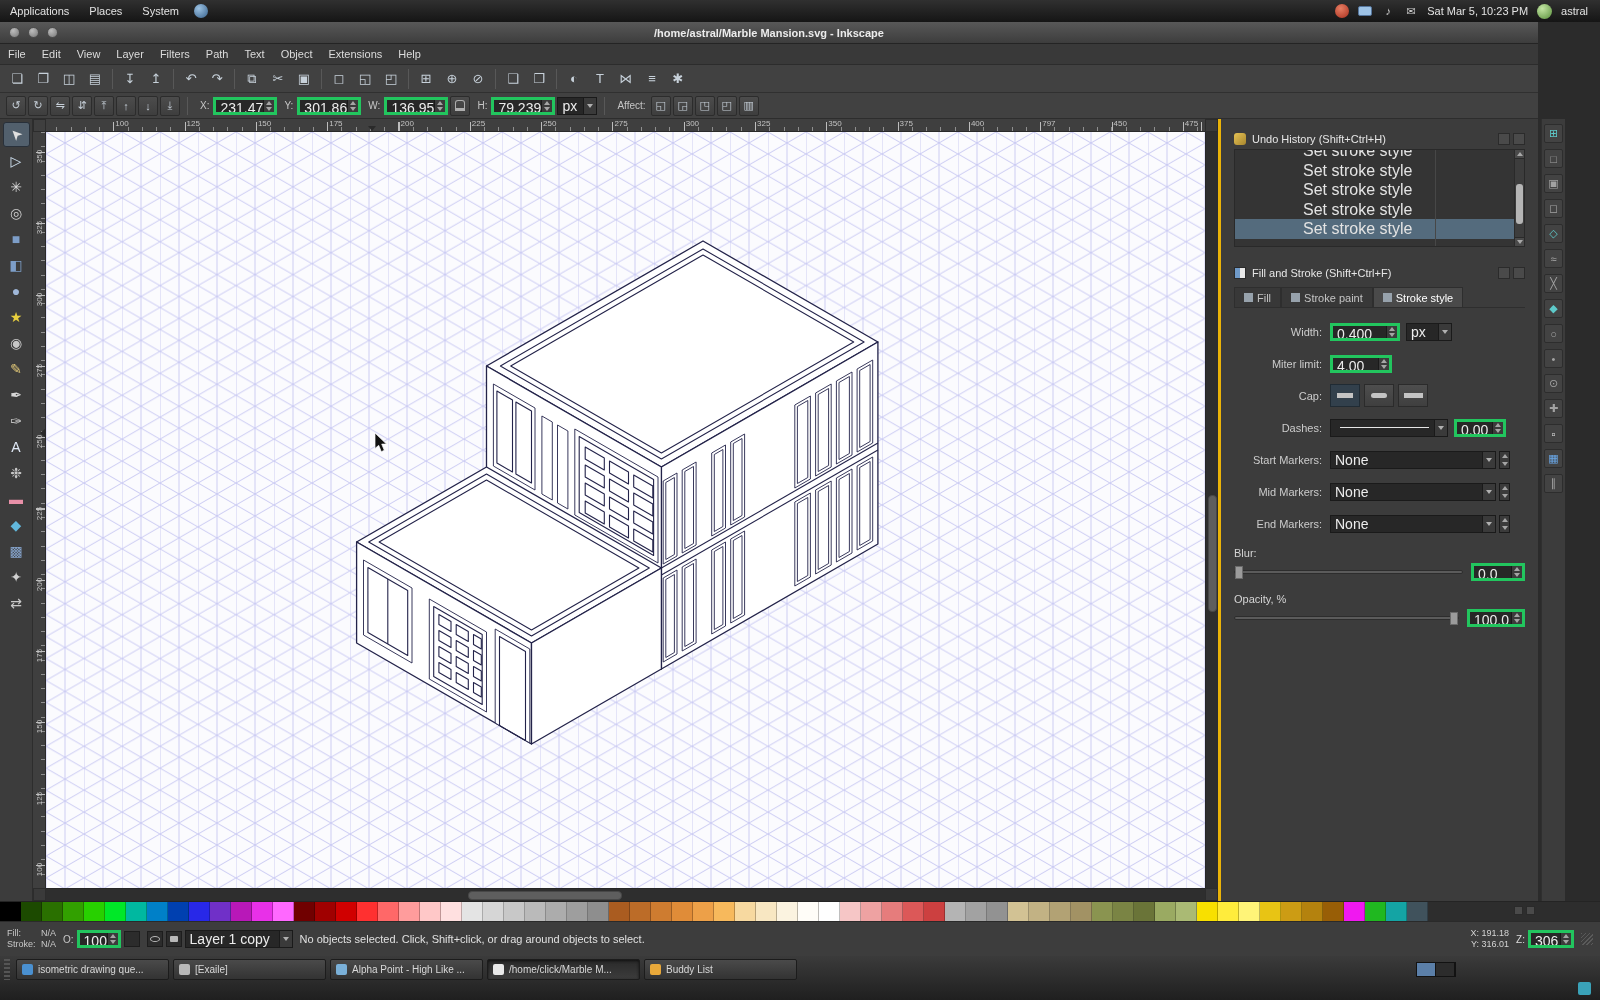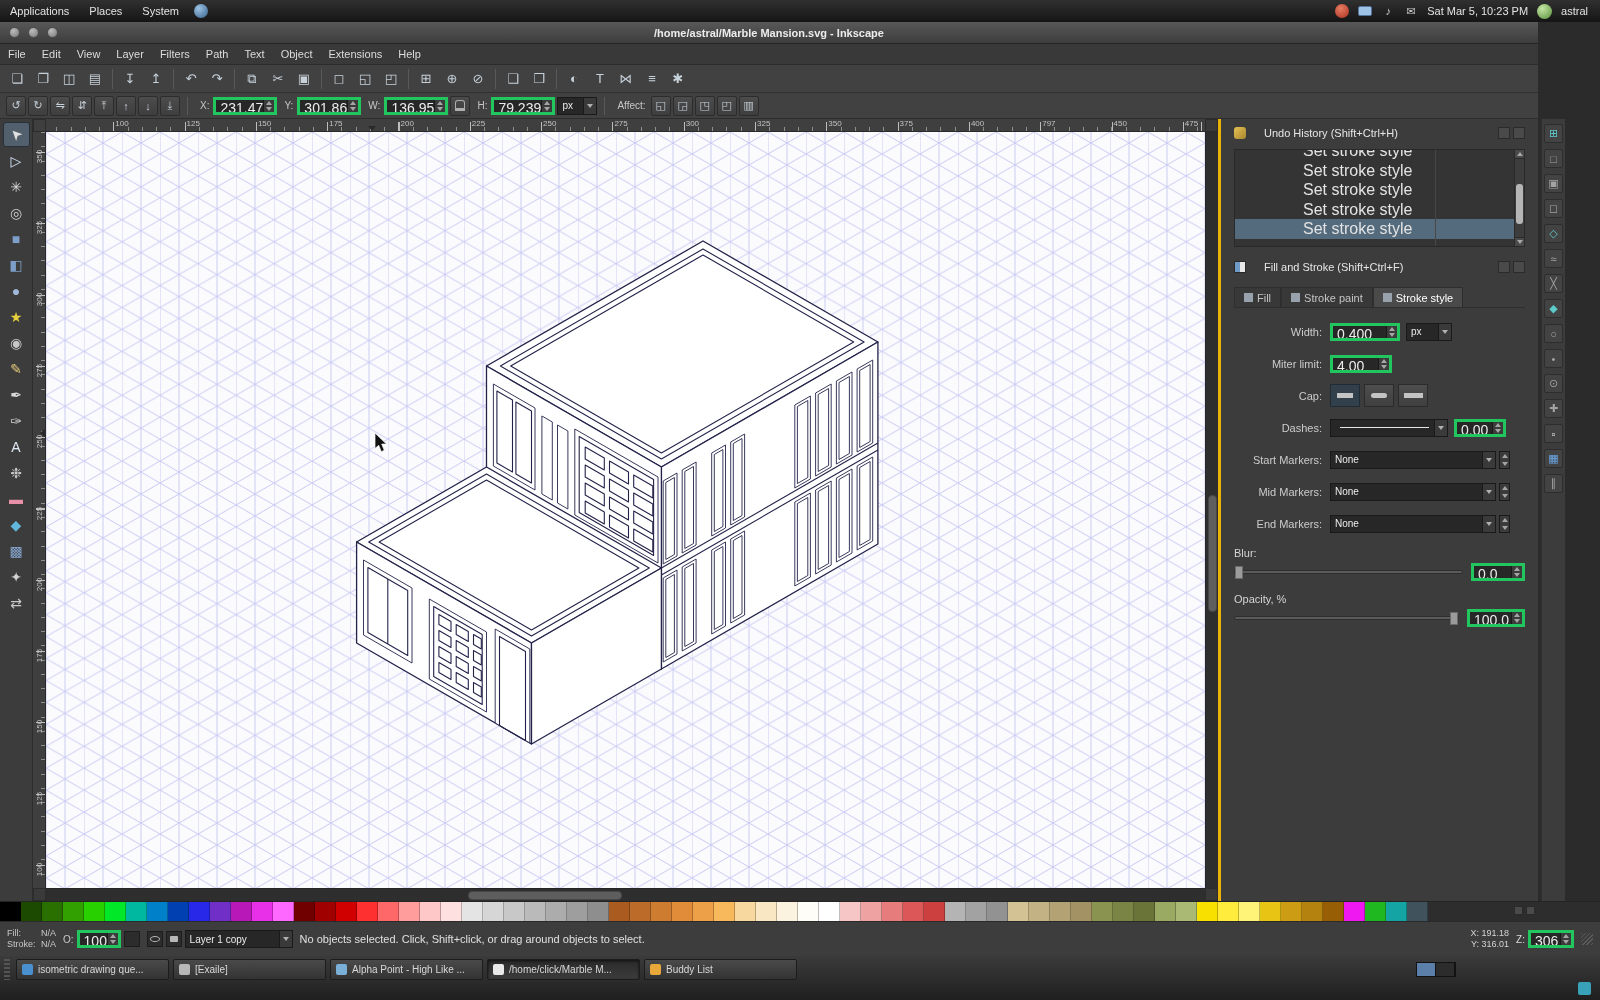--- a/index.html
+++ b/index.html
@@ -35,21 +35,21 @@
   .tc-lab{color:#c6c6c6;margin:0 2px 0 5px}
   .lock-btn::after{content:"";display:block;width:8px;height:7px;border:1px solid #aeaeae;border-radius:3px 3px 0 0;border-bottom:3px solid #aeaeae}
   .fields{display:flex;align-items:center;gap:2px}
 
   .spin{display:flex;align-items:stretch;height:18px;background:#272727;border:3px solid #22c55e;color:#ececec;font-size:14px}
   .spin .val{flex:1;padding:0 4px;line-height:16px;white-space:nowrap;overflow:hidden}
   .st{width:11px;display:flex;flex-direction:column;border-left:1px solid #1a1a1a}
   .st i{flex:1;background:#3b3b3b;display:flex;align-items:center;justify-content:center}
   .st i.up::after{content:"";border-left:3px solid transparent;border-right:3px solid transparent;border-bottom:4px solid #a5a5a5}
   .st i.dn::after{content:"";border-left:3px solid transparent;border-right:3px solid transparent;border-top:4px solid #a5a5a5}
-  .dropdown{display:flex;align-items:center;height:18px;background:#272727;border:1px solid #1a1a1a;color:#ececec;font-size:10px;padding-left:4px}
+  .dropdown{display:flex;align-items:center;height:18px;background:#272727;border:1px solid #1a1a1a;color:#ececec;font-size:14px;padding-left:4px}
   .dropdown .val{flex:1}
   .dd-arrow{width:13px;align-self:stretch;background:#3a3a3a;border-left:1px solid #1a1a1a;display:flex;align-items:center;justify-content:center}
   .dd-arrow::after{content:"";border-left:3px solid transparent;border-right:3px solid transparent;border-top:4px solid #b0b0b0}
 
   
   .toolbox{position:absolute;left:0;top:97px;width:33px;height:782px;background:#3c3c3c;border-right:1px solid #2d2d2d;display:flex;flex-direction:column;align-items:center;padding-top:3px;gap:1px}
   .tool-btn{width:27px;height:25px;display:flex;align-items:center;justify-content:center;font-size:14px;border-radius:3px;border:1px solid transparent}
   .tool-btn.active{background:#52606d;border-color:#28303a}
   .ruler-corner{position:absolute;left:33px;top:97px;width:13px;height:13px;background:#3f3f3f;border:1px solid #2c2c2c}
   .ruler-top{position:absolute;left:46px;top:97px;width:1159px;height:13px;background:#3f3f3f;border-bottom:1px solid #292929;overflow:hidden}
@@ -64,21 +64,21 @@
   .rl-marker{position:absolute;right:0;top:297px;border-top:4px solid transparent;border-bottom:4px solid transparent;border-right:5px solid #2a2a2a}
   .canvas{position:absolute;left:46px;top:110px;width:1159px;height:756px;background:#fbfbfe;overflow:hidden}
   .vscroll{position:absolute;left:1205px;top:110px;width:13px;height:756px;background:#2e2e2e;border-left:1px solid #262626}
   .vthumb{position:absolute;left:2px;top:363px;width:9px;height:117px;background:#5e5e5e;border:1px solid #474747;border-radius:4px}
   .hscroll{position:absolute;left:46px;top:866px;width:1159px;height:13px;background:#2e2e2e;border-top:1px solid #262626}
   .hthumb{position:absolute;top:2px;left:422px;width:154px;height:9px;background:#5e5e5e;border:1px solid #474747;border-radius:4px}
   .corner-box{position:absolute;width:13px;height:13px;background:#3a3a3a;border:1px solid #2c2c2c}
 
   
   .dock{position:absolute;left:1221px;top:97px;width:317px;height:782px;background:#3c3c3c;padding:8px 13px;font-size:11px;color:#dddddd}
-  .panel-header{height:18px;display:flex;align-items:flex-start;gap:18px;color:#e6e6e6}
+  .panel-header{height:18px;display:flex;align-items:flex-end;gap:6px;color:#e6e6e6}
   .ph-icon{width:12px;height:12px;flex:none}
   .ph-icon.undo-ico{background:linear-gradient(135deg,#e6c254,#a8862e);border-radius:3px}
   .ph-icon.fs-ico{background:linear-gradient(90deg,#6f9ac8 50%,#e8e8e8 50%);border:1px solid #2a2a2a}
   .ph-btns{margin-left:auto;display:flex;gap:3px}
   .ph-btn{width:12px;height:12px;background:#4a4a4a;border:1px solid #2b2b2b}
   .undo-list{position:relative;height:98px;background:#343434;border:1px solid #292929;overflow:hidden;margin-top:4px}
   .undo-row{height:19.6px;line-height:19.6px;padding-left:68px;color:#e3e3e3;font-size:16px}
   .undo-row.sel{background:#546b7d}
   .undo-col-line{position:absolute;top:0;bottom:0;left:200px;width:1px;background:#474747}
   .undo-scroll{position:absolute;right:0;top:0;bottom:0;width:10px;background:#3d3d3d;border-left:1px solid #2a2a2a}

